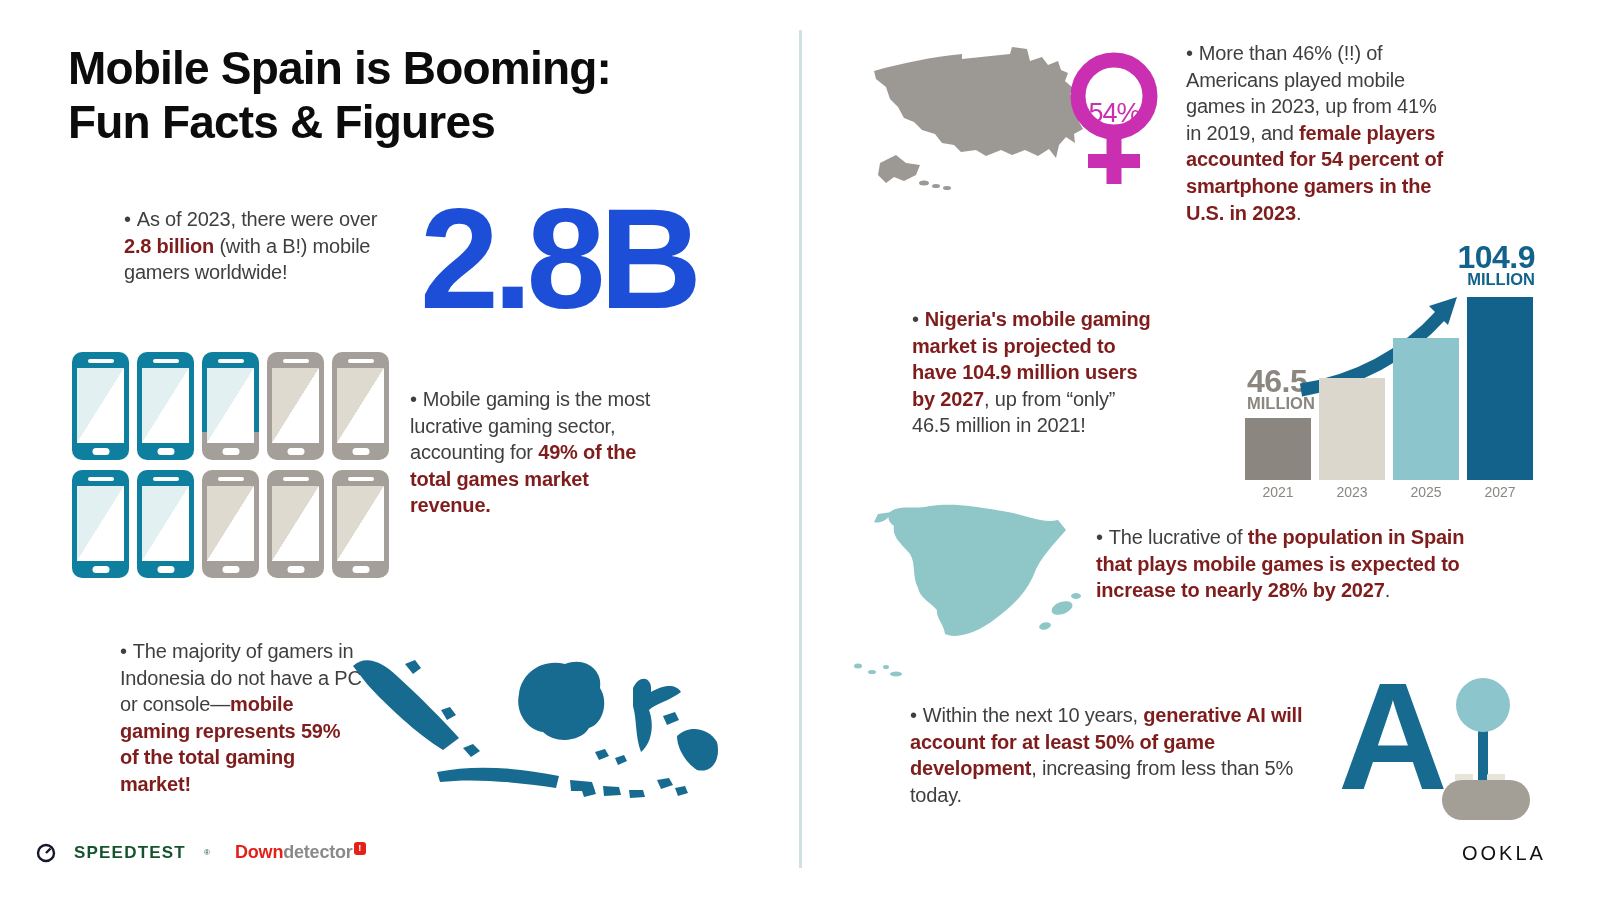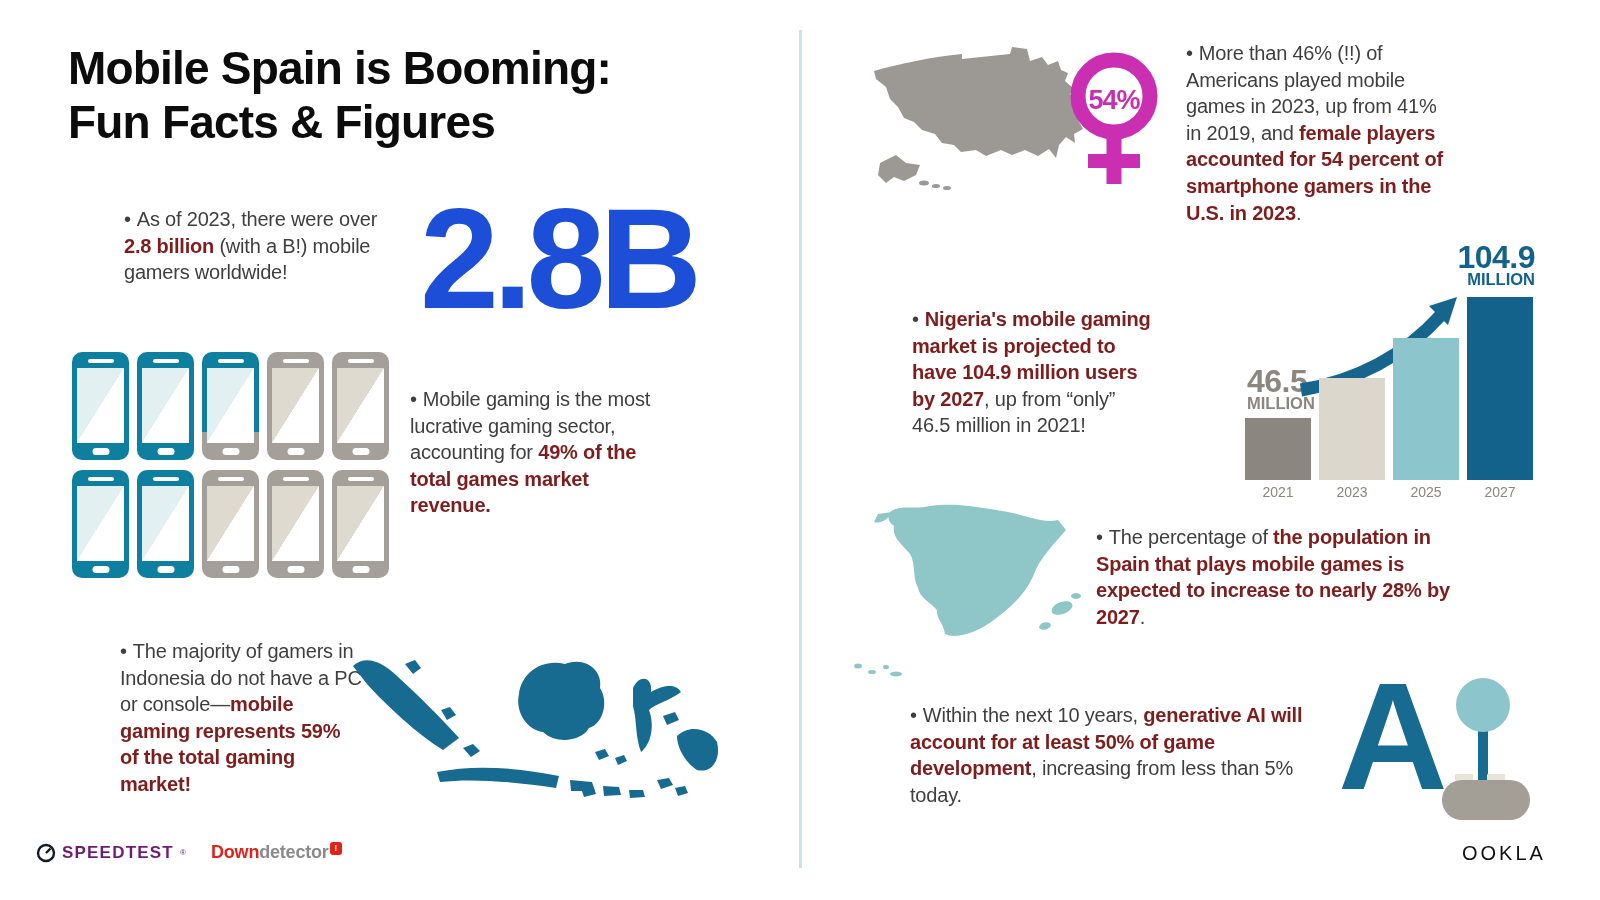--- a/index.html
+++ b/index.html
@@ -26,22 +26,22 @@
   .phone .spk{position:absolute;top:7px;left:50%;transform:translateX(-50%);
               width:26px;height:4px;border-radius:2px;background:#fff;}
   .phone .scr{position:absolute;left:5px;right:5px;top:16px;bottom:17px;
               background:linear-gradient(to bottom right,#e2f0f1 49.8%,#ffffff 50%);}
   .phone.gray .scr{background:linear-gradient(to bottom right,#dfdacf 49.8%,#ffffff 50%);}
   .phone .hm{position:absolute;bottom:5px;left:50%;transform:translateX(-50%);
              width:17px;height:7px;border-radius:4px;background:#fff;}
 
   
   .female-wrap{position:absolute;left:1068px;top:50px;width:92px;height:140px;}
-  .female-badge{position:absolute;left:0;top:4px;width:92px;height:92px;display:flex;
-                align-items:center;justify-content:center;font-size:27px;font-weight:700;
+  .female-badge{position:absolute;left:0;top:17px;width:92px;height:92px;display:flex;
+                align-items:center;justify-content:center;font-size:27px;font-weight:400;
                 color:#ca2fb1;letter-spacing:-1px;}
 
   
   .chart{position:absolute;left:1245px;top:248px;width:290px;height:252px;}
   .chart .bar{position:absolute;bottom:20px;width:66px;}
   .chart .yr{position:absolute;bottom:0;width:66px;text-align:center;
              font-size:14px;color:#8b8680;}
   .chart .lbl{position:absolute;font-weight:700;line-height:0.95;letter-spacing:-0.5px;}
   .chart .lbl .v{font-size:32px;display:block;}
   .chart .lbl .u{font-size:16.5px;display:block;letter-spacing:0;}
@@ -56,21 +56,21 @@
   .joy-ball{position:absolute;left:118px;top:26px;width:54px;height:54px;border-radius:50%;
             background:#8dc5cc;}
   .joy-stick{position:absolute;left:140px;top:78px;width:10px;height:52px;background:#176a90;}
   .joy-btn{position:absolute;top:122px;width:18px;height:7px;background:#e8e4da;border-radius:1px;}
   .joy-btn.b1{left:117px;} .joy-btn.b2{left:149px;}
   .joy-base{position:absolute;left:104px;top:128px;width:88px;height:40px;border-radius:20px;
             background:#a39e96;}
 
   
   .foot-left{position:absolute;left:36px;top:842px;display:flex;align-items:center;gap:24px;}
-  .speedtest{display:flex;align-items:center;gap:6px;color:#701a75;font-weight:700;
+  .speedtest{display:flex;align-items:center;gap:18px;color:#14532d;font-weight:700;
              font-size:17px;letter-spacing:1.2px;}
   .speedtest sup{font-size:8px;font-weight:400;}
   .downdetector{font-size:18px;font-weight:700;letter-spacing:-0.2px;}
   .dd-red{color:#e32119;} .dd-gray{color:#8a8a8a;}
   .dd-badge{display:inline-block;vertical-align:super;margin-left:1px;width:12px;height:13px;
             background:#e32119;color:#fff;border-radius:3px;font-size:9px;font-weight:700;
             text-align:center;line-height:13px;}
   .ookla{position:absolute;left:1462px;top:842px;font-size:20px;color:#111;
          letter-spacing:3px;font-weight:500;}
 </style>
@@ -233,21 +233,21 @@
       <ellipse cx="224" cy="128" rx="5" ry="3"></ellipse>
       <ellipse cx="193" cy="158" rx="6" ry="3.5" transform="rotate(-15 193 158)"></ellipse>
       <ellipse cx="6" cy="198" rx="4" ry="2.5"></ellipse>
         <ellipse cx="20" cy="204" rx="4" ry="2"></ellipse>
       <ellipse cx="44" cy="206" rx="6" ry="2.5"></ellipse>
         <ellipse cx="34" cy="199" rx="3" ry="2"></ellipse>
     </g>
   </svg>
 
   <div class="bullet" style="left:1096px;top:524px;width:382px;">
-    <span class="dot">•</span><span>The percentage of </span><b>the population in Spain that plays mobile games is expected to increase to nearly 28% by 2027</b><span>.</span>
+    <span class="dot">•</span><span>The lucrative of </span><b>the population in Spain that plays mobile games is expected to increase to nearly 28% by 2027</b><span>.</span>
   </div>
 
   <div class="bullet" style="left:910px;top:702px;width:402px;">
     <span class="dot">•</span><span>Within the next 10 years, </span><b>generative AI will account for at least 50% of game development</b><span>, increasing from less than 5% today.</span>
   </div>
 
   <div class="ai-wrap">
     <div class="ai-a">A</div>
     <div class="joy-stick"></div>
     <div class="joy-ball"></div>

